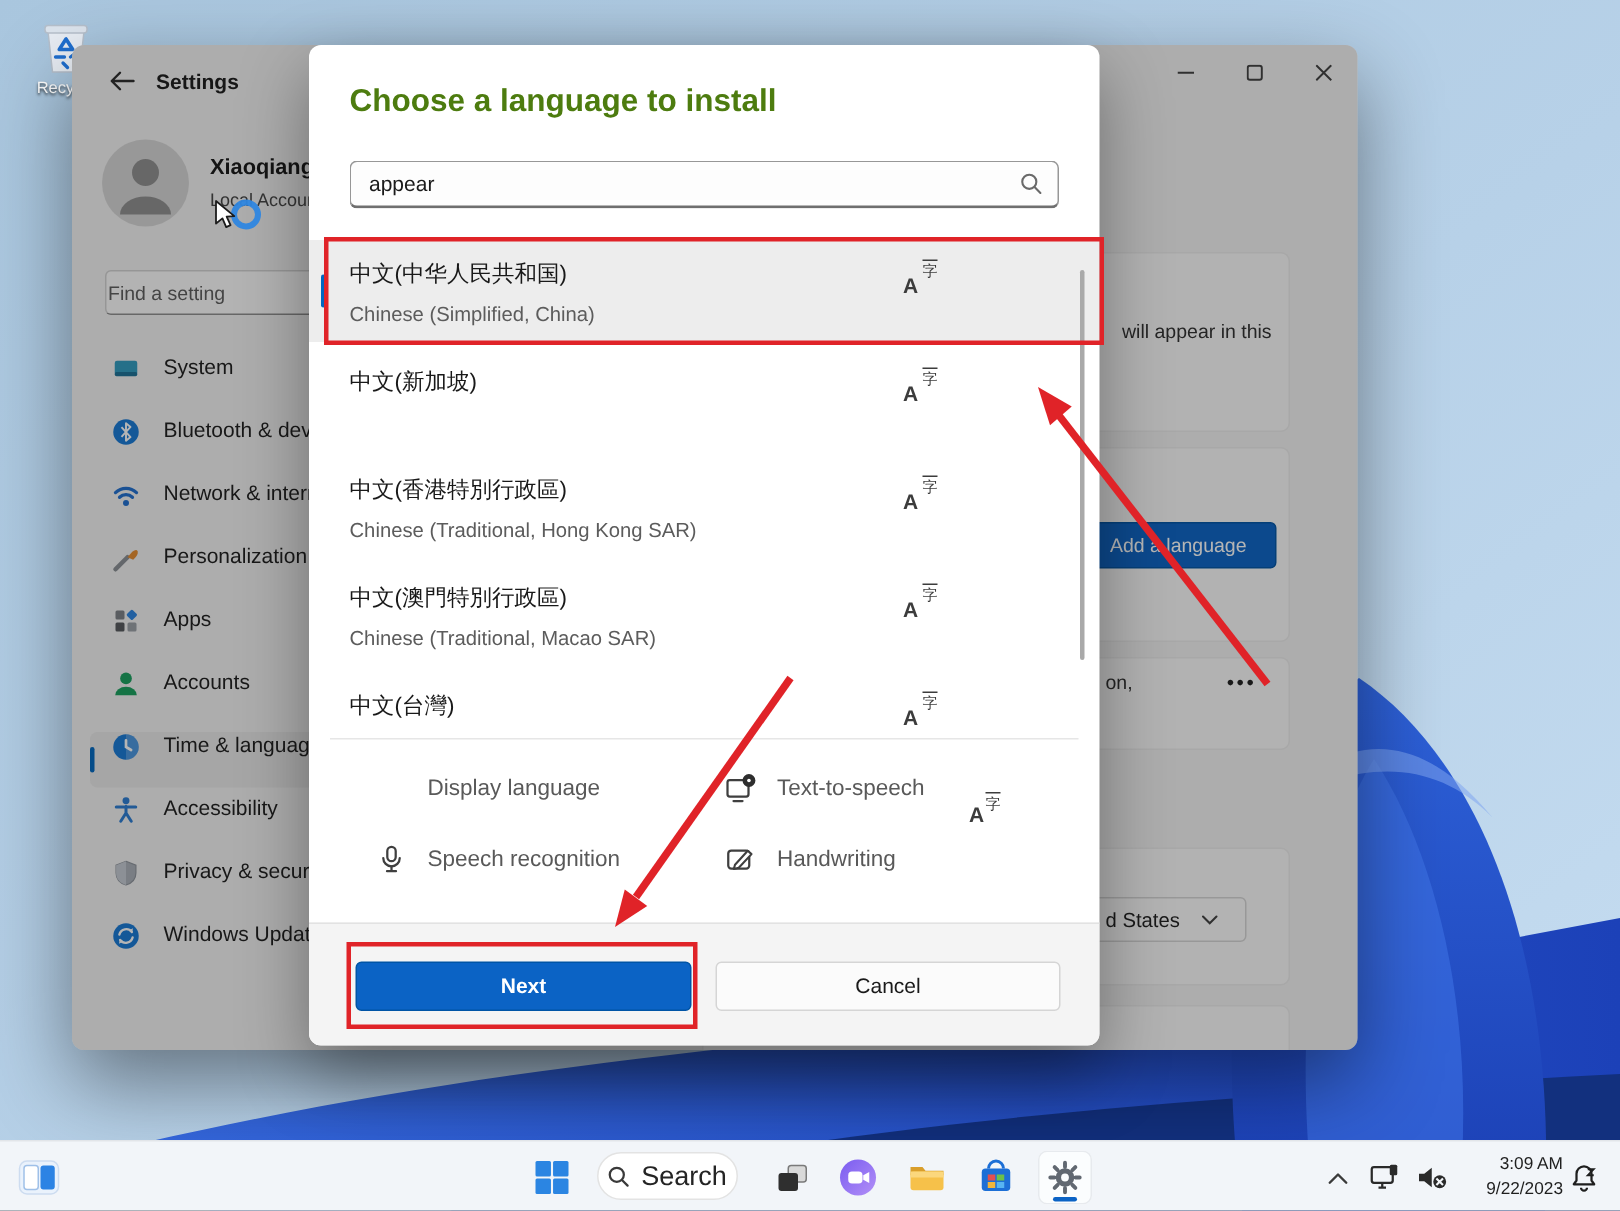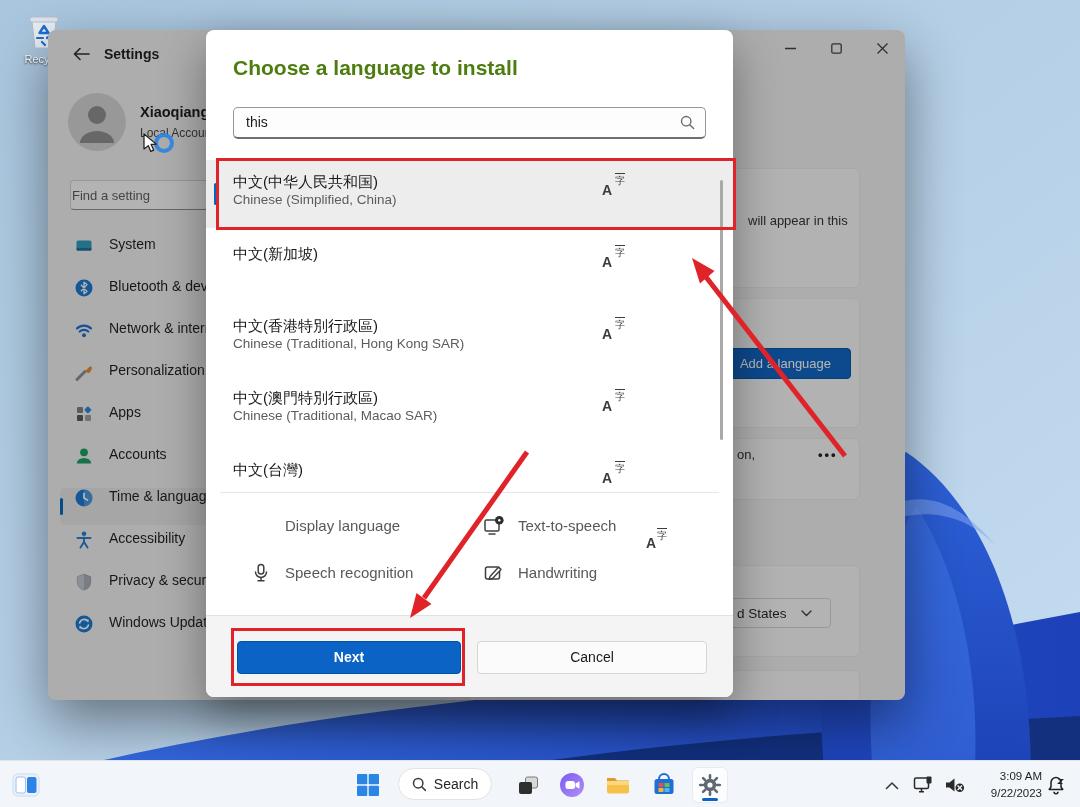--- a/index.html
+++ b/index.html
@@ -53,21 +53,21 @@
   .dsearch{position:absolute;left:27px;top:77px;width:473px;height:32px;background:#fdfdfd;border:1px solid #979797;
            border-bottom:2px solid #6f6f6f;border-radius:5px;box-sizing:border-box;}
   .dsearch .sval{font-size:14px;color:#1a1a1a;line-height:28px;padding-left:12px;}
   .dsearch .mag{position:absolute;right:10px;top:7px;}
   .langlist{position:absolute;left:0;top:130px;width:527px;}
   .lang-item{position:relative;height:68px;margin-bottom:4px;box-sizing:border-box;padding:13px 0 0 27px;}
   .lang-item.sel{background:#ededed;}
   .lang-item.short{height:44px;overflow:hidden;}
   .sel-pill{position:absolute;left:8px;top:23px;width:3px;height:22px;border-radius:2px;background:#0067c0;}
   .lang-native{font-size:15px;color:#191919;}
-  .lang-sub{font-size:13.5px;color:#5c5c5c;}
+  .lang-sub{font-size:13.5px;color:#5c5c5c;margin-top:10px;}
   .azi{position:absolute;left:396px;top:14px;width:24px;height:24px;color:#3c3c3c;}
   .azi .a{position:absolute;left:0;bottom:0;font-size:14px;font-weight:600;}
   .azi .zi{position:absolute;right:1px;top:-1px;font-size:10px;border-top:1px solid #3c3c3c;}
   .dlg-divider{position:absolute;left:14px;top:462px;width:499px;height:1px;background:#e6e6e6;}
   .features{position:absolute;left:0;top:472px;width:527px;}
   .feat{position:absolute;display:flex;align-items:center;gap:13px;height:47px;}
   .feat .flabel{font-size:15px;color:#595959;}
   .dlg-scroll{position:absolute;right:10px;top:150px;width:3px;height:260px;border-radius:2px;background:#a9a9a9;}
   .dlg-footer{position:absolute;left:0;bottom:0;width:527px;height:82px;background:#f4f4f4;border-top:1px solid #e2e2e2;
               box-sizing:border-box;}
@@ -80,21 +80,21 @@
   .cursor{position:absolute;left:141px;top:130px;z-index:6;pointer-events:none;}
 
   
   .taskbar{position:absolute;left:0;top:760px;width:1080px;height:47px;background:#f2f5f9;
            border-top:1px solid #e2e5e9;z-index:7;}
   .tb{position:absolute;top:6px;width:36px;height:36px;border-radius:6px;display:flex;align-items:center;justify-content:center;}
   .tb.active{background:#fbfdfe;box-shadow:inset 0 0 0 1px #e7eaee;}
   .tb-underline{position:absolute;left:50%;margin-left:-8px;bottom:2px;width:16px;height:3px;border-radius:2px;background:#0b63c5;}
   .search-pill{position:absolute;left:398px;top:7px;width:94px;height:32px;background:#fff;border:1px solid #e3e3e3;
                border-radius:16px;display:flex;align-items:center;justify-content:center;gap:7px;box-sizing:border-box;}
-  .search-pill span{font-size:14px;color:#242424;}
+  .search-pill span{font-size:18px;color:#242424;}
   .clock{position:absolute;right:38px;top:7px;text-align:right;font-size:11.5px;color:#1f1f1f;line-height:1.45;}
 </style>
 </head>
 <body>
 
 <div class="canvas">
 
   <svg class="wall" width="1080" height="807" viewBox="0 0 1080 807">
     <defs>
       <linearGradient id="sky" x1="0" y1="0" x2="1" y2="1">
@@ -280,21 +280,21 @@
         </svg>
     </div>
     <div class="rcard" style="top:640px;height:60px;"></div>
   </div>
 
   <div class="win-dim"></div>
 
   <div class="dlg">
     <div class="dlg-title">Choose a language to install</div>
     <div class="dsearch">
-      <div class="sval">this</div>
+      <div class="sval">appear</div>
       <svg class="mag" width="15" height="15" viewBox="0 0 15 15">
         <circle cx="6.2" cy="6.2" r="4.7" stroke="#6a6a6a" stroke-width="1.4" fill="none"></circle>
         <path d="M9.7,9.7 L13.6,13.6" stroke="#6a6a6a" stroke-width="1.4" stroke-linecap="round"></path>
       </svg>
     </div>
 
     <div class="langlist">
       <div class="lang-item sel">
         <span class="sel-pill"></span>
         <div class="lang-native">中文(中华人民共和国)</div>

